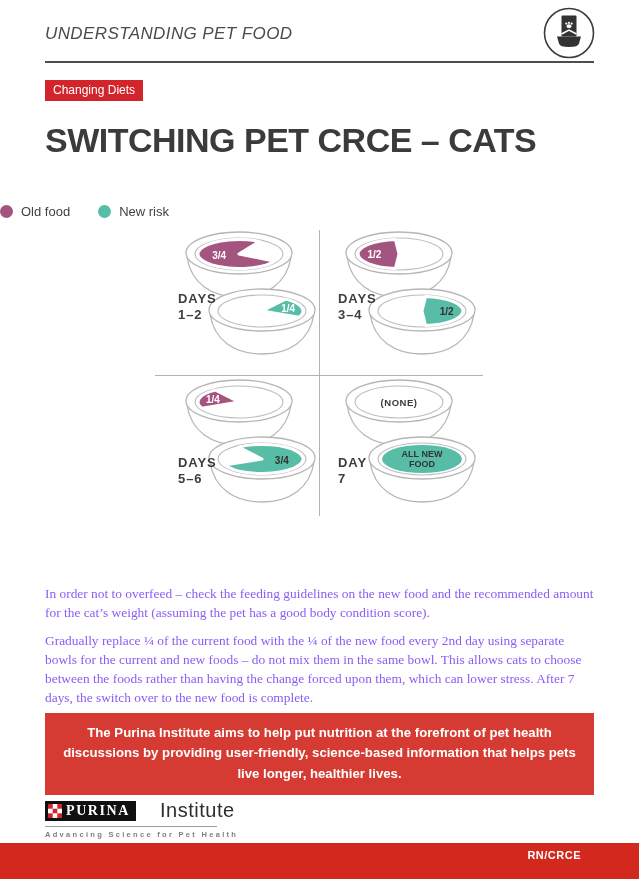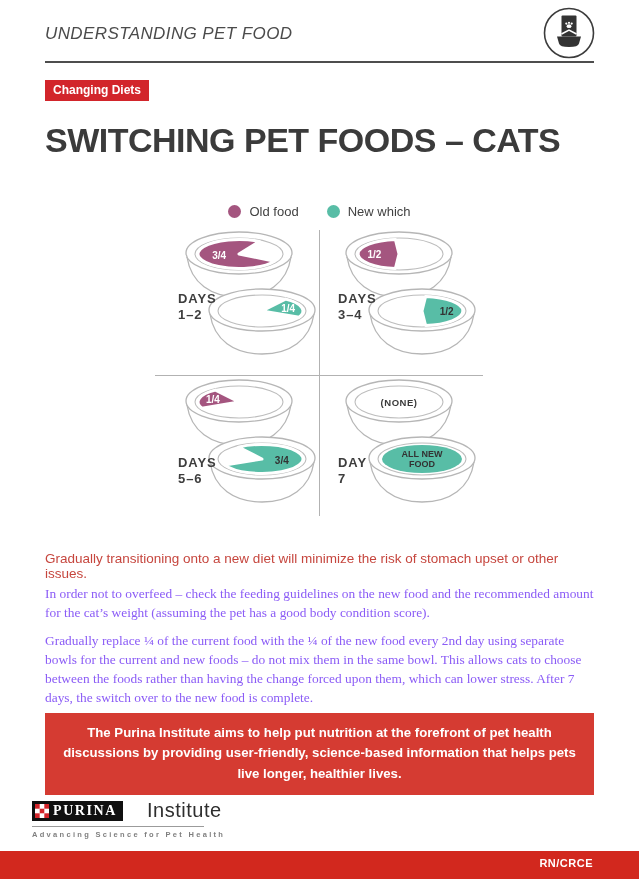--- a/index.html
+++ b/index.html
@@ -5,52 +5,52 @@
   html,body{margin:0;padding:0;background:#e8e8e8;}
   .page{
     position:relative;width:639px;height:879px;background:#fff;
     font-family:"Liberation Sans",sans-serif;overflow:hidden;margin:0 auto;
   }
   
   .header{position:absolute;top:6px;left:45px;right:43px;display:flex;justify-content:space-between;align-items:flex-start;font-style:italic;}
   .header-title{padding-top:18px;font-size:17px;letter-spacing:.4px;color:#4b4b4b;}
   .rule{position:absolute;top:61px;left:45px;right:45px;height:2px;background:#4d4d4d;}
   
-  .badge{position:absolute;top:80px;left:45px;background:#d2252b;color:#fff;font-size:12px;font-weight:bold;padding:3px 8px 4px;}
+  .badge{position:absolute;top:80px;left:45px;background:#d2252b;color:#fff;font-size:12px;font-weight:normal;padding:3px 8px 4px;}
   
   .title{position:absolute;top:121px;left:45px;font-size:34px;font-weight:800;letter-spacing:-.5px;color:#3b3b3b;white-space:nowrap;}
   
-  .legend{position:absolute;top:204px;left:0;right:0;display:flex;justify-content:center;gap:28px;}
+  .legend{position:absolute;top:204px;left:0;right:0;display:flex;gap:28px;}
   .legend-item{display:flex;align-items:center;gap:8px;font-size:13px;color:#424242;}
   .legend-dot{width:13px;height:13px;border-radius:50%;}
   
   .diagram{position:absolute;top:227px;left:159px;width:320px;height:297px;}
   .v-line{position:absolute;left:159.5px;top:3px;height:286px;width:1px;background:#b2b2b2;}
   .h-line{position:absolute;top:148px;left:-4px;right:-4px;height:1px;background:#b2b2b2;}
   .qrow{display:flex;}
   .quad{position:relative;width:160px;height:148px;}
   .qlabel{position:absolute;left:19px;top:64px;font-size:13px;font-weight:bold;letter-spacing:.9px;color:#3e3e3e;line-height:1.22;z-index:2;}
   .qrow.row2 .qlabel{top:80px;}
   .quad svg{position:absolute;left:0;top:0;}
   
   .lead{position:absolute;top:551px;left:45px;right:45px;font-size:13.5px;color:#c6463e;}
   .body-text{position:absolute;top:584px;left:45px;right:44px;font-family:"Liberation Serif",serif;font-size:13.4px;line-height:1.42;color:#8b5cf6;}
   .body-text p{margin:0 0 9px;}
   
   .callout{position:absolute;top:713px;left:45px;right:45px;background:#d53b32;color:#fff;font-size:13.2px;font-weight:bold;line-height:1.55;text-align:center;padding:10px 16px 11px;box-sizing:border-box;}
   
-  .footer-logo{position:absolute;top:799px;left:32px;}
+  .footer-logo{position:absolute;top:799px;left:45px;}
   .logo-row{display:flex;align-items:center;}
   .logo-box{display:inline-flex;align-items:center;background:#101010;height:20px;padding:0 6px 0 3px;gap:4px;}
   .logo-wordmark{color:#fff;font-family:"Liberation Serif",serif;font-weight:bold;font-size:14px;letter-spacing:1.6px;}
   .logo-suffix{font-size:20px;color:#2e2e2e;margin-left:24px;letter-spacing:.5px;}
   .logo-line{width:172px;border-top:1px solid #9b9b9b;margin-top:4px;}
   .logo-tagline{margin-top:3px;font-size:7.5px;letter-spacing:2.3px;color:#7f7f7f;font-weight:bold;}
   
-  .red-bar{position:absolute;bottom:0;left:0;right:0;height:28px;background:#d2281e;color:#fff;font-size:11px;font-weight:bold;letter-spacing:.5px;text-align:right;line-height:24px;padding-right:46px;box-sizing:border-box;}
+  .red-bar{position:absolute;bottom:0;left:0;right:0;height:36px;background:#d2281e;color:#fff;font-size:11px;font-weight:bold;letter-spacing:.5px;text-align:right;line-height:24px;padding-right:58px;box-sizing:border-box;}
 </style>
 </head>
 <body>
 
 <div class="page">
 
   <div class="header">
     <div class="header-title">UNDERSTANDING PET FOOD</div>
     <svg width="54" height="54" viewBox="0 0 54 54">
       <circle cx="27" cy="27" r="24.5" fill="#fff" stroke="#3c3c3c" stroke-width="1.6"></circle>
@@ -60,30 +60,30 @@
       <circle cx="27" cy="16.8" r="1.1" fill="#fff"></circle>
       <circle cx="29.7" cy="17.6" r="1.1" fill="#fff"></circle>
       <path d="M19.5,28 L27,24 L34.5,28" stroke="#fff" stroke-width="1.5" fill="none"></path>
       <path d="M15,30.5 h24 l-2,7 q-0.8,3.5 -10,3.5 t-10,-3.5 z" fill="#333"></path>
     </svg>
   </div>
   <div class="rule"></div>
 
   <div class="badge">Changing Diets</div>
 
-  <div class="title">SWITCHING PET FOODS – CATS</div>
+  <div class="title">SWITCHING PET CRCE – CATS</div>
 
   <div class="legend">
     <div class="legend-item">
       <span class="legend-dot" style="background: rgb(164, 85, 127);"></span>
       <span>Old food</span>
     </div>
     <div class="legend-item">
       <span class="legend-dot" style="background: rgb(88, 189, 166);"></span>
-      <span>New which</span>
+      <span>New risk</span>
     </div>
   </div>
 
   <div class="diagram">
     <div class="v-line"></div>
     <div class="h-line"></div>
     <div class="qrow row1">
       <div class="quad">
         <div class="qlabel">
           <div>DAYS</div>
@@ -169,21 +169,20 @@
               <ellipse cx="55" cy="23" rx="53" ry="21" fill="#fff" stroke="#b6b6b6" stroke-width="1.3"></ellipse>
               <ellipse cx="55" cy="24" rx="44" ry="16" fill="#fff" stroke="#bdbdbd" stroke-width="1.1"></ellipse>
               <ellipse cx="55" cy="24" rx="40" ry="14" fill="#58bda6"></ellipse>
               <text text-anchor="middle" font-size="9" font-weight="bold" fill="#333333" font-family="Liberation Sans, sans-serif"><tspan x="55" y="22">ALL NEW</tspan><tspan x="55" y="32">FOOD</tspan></text>
             </g>
           </svg>
       </div>
     </div>
   </div>
 
-  <div class="lead">Gradually transitioning onto a new diet will minimize the risk of stomach upset or other issues.</div>
 
   <div class="body-text">
     <p>In order not to overfeed – check the feeding guidelines on the new food and the recommended amount for the cat’s weight (assuming the pet has a good body condition score).</p>
     <p>Gradually replace ¼ of the current food with the ¼ of the new food every 2nd day using separate bowls for the current and new foods – do not mix them in the same bowl. This allows cats to choose between the foods rather than having the change forced upon them, which can lower stress. After 7 days, the switch over to the new food is complete.</p>
     <p>If a pet is susceptible to stomach upset, it may be beneficial to transition over 10 days.</p>
   </div>
 
   <div class="callout">The Purina Institute aims to help put nutrition at the forefront of pet health discussions by providing user-friendly, science-based information that helps pets live longer, healthier lives.</div>
 
   <div class="footer-logo">

